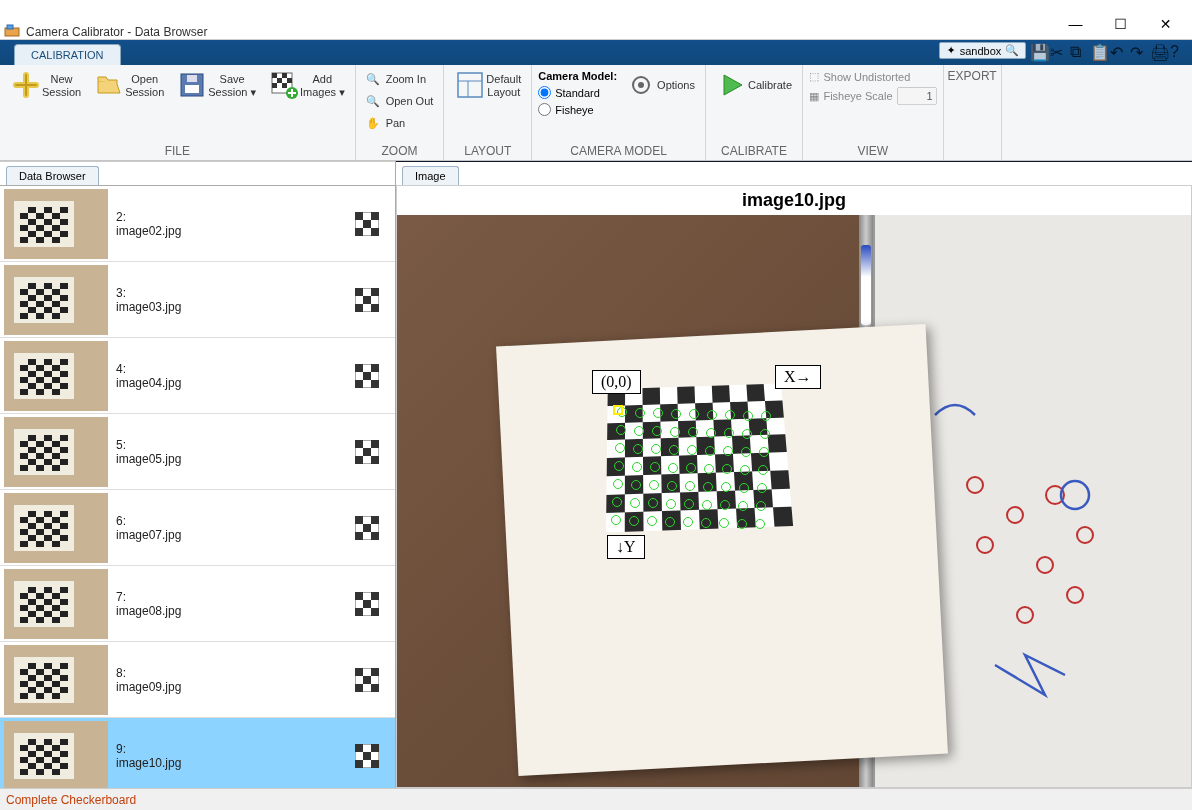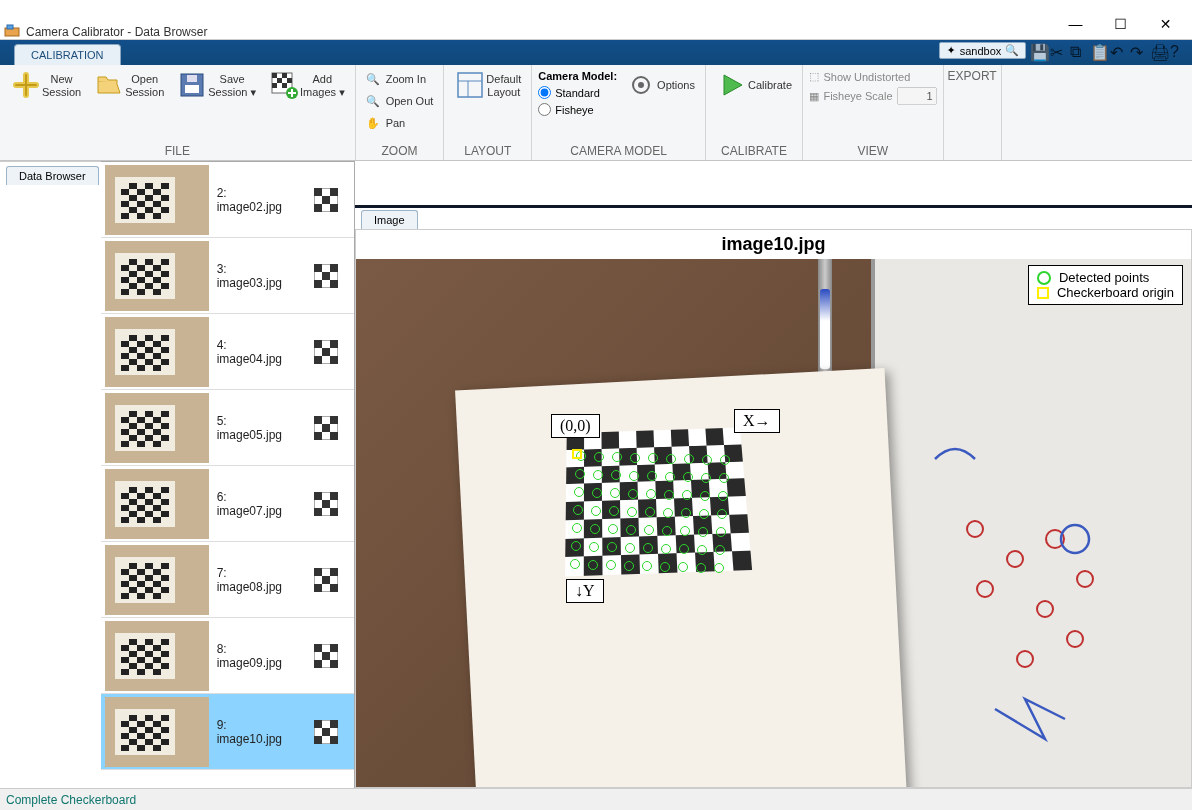--- a/index.html
+++ b/index.html
@@ -29,31 +29,31 @@
 .smallbtn { display: flex; align-items: center; padding: 2px 4px; font-size: 11px; color: #333; cursor: pointer; gap: 4px; }
 .smallbtn .glyph { width: 16px; height: 16px; display:flex; align-items:center; justify-content:center; }
 .vcol { display: flex; flex-direction: column; gap: 2px; padding: 2px; }
 .radio-row { display:flex; align-items:center; gap:4px; font-size:11px; padding:1px 0;}
 .check-row { display:flex; align-items:center; gap:4px; font-size:11px; padding:1px 0; color:#888;}
 .spinner { width: 40px; height: 18px; font-size: 11px; text-align:right; padding-right:2px; }
 .subtab { background: #eef3f8; border: 1px solid #9cb3c8; border-bottom: none; padding: 3px 12px; font-size: 11px; border-radius: 3px 3px 0 0; margin-right: 2px; }
 
 
 .main { flex: 1; display: flex; min-height: 0; }
-.browser-panel { width: 355px; border-right: 1px solid #aaa; display: flex; flex-direction: row; background: #fff; }
+.browser-panel { width: 396px; border-right: 1px solid #aaa; display: flex; flex-direction: column; background: #fff; }
 .browser-panel .tabs-row { height: 24px; display:flex; align-items:flex-end; padding-left:6px; border-top:1px solid #ccc; }
 .browser-panel .list { flex: 1; overflow: auto; border-top: 1px solid #aaa; }
 .thumb-row { display: flex; align-items: center; height: 76px; border-bottom: 1px solid #ddd; padding: 2px 4px; cursor: pointer; position: relative; }
 .thumb-row.selected { background: #8cd3ff; }
 .thumb-row .thumb { width: 104px; height: 70px; background: #d8c4a8; display:flex; align-items:center; justify-content:center; overflow:hidden; position:relative; }
 .thumb-row .info { font-size: 12px; color: #222; margin-left: 8px; }
 .thumb-row .check-icon { position:absolute; right:16px; top:50%; transform:translateY(-50%); }
 
 .image-panel { flex: 1; display: flex; flex-direction: column; background: #fff; }
-.image-panel .tabs-row { height: 24px; display:flex; align-items:flex-end; padding-left:6px; border-top:3px solid #0f172a;margin-top:44px; }
+.image-panel .tabs-row { height: 24px; display:flex; align-items:flex-end; padding-left:6px; border-top:1px solid #0f172a; }
 .image-view { flex: 1; background: #fff; border: 1px solid #ccc; display: flex; flex-direction: column; }
 .image-title { text-align: center; font-weight: bold; font-size: 18px; padding: 4px; }
 .image-area { flex: 1; background: #b8a890; position: relative; overflow:hidden; }
 
 
 .floor { position:absolute; left:0; right:0; top:0; bottom:0; background: linear-gradient(135deg,#7a5a44 0%, #6b4e3a 40%, #5c4230 100%); }
 .paper { position:absolute; left:110px; top:120px; width:430px; height:430px; background:#f5f1e8; transform: rotate(-3deg); box-shadow: 4px 4px 12px rgba(0,0,0,.4); }
 .board { position:absolute; left:210px; top:165px; width:180px; height:150px; display:grid; grid-template-columns:repeat(10,1fr); grid-template-rows:repeat(8,1fr); transform: perspective(600px) rotateX(18deg) rotate(-2deg); }
 .board div { background:#fff; }
 .board div.blk { background:#2a2a2a; }
@@ -63,21 +63,21 @@
 .tray { position:absolute; left:462px; top:0; width:14px; height:100%; background: linear-gradient(to right,#888,#ccc,#888); }
 
 
 .legend { position:absolute; right:8px; top:6px; background:#fff; border:1px solid #000; padding:4px 8px; font-size:13px; }
 .legend-row { display:flex; align-items:center; gap:8px; }
 
 
 .ann { position:absolute; background:#fff; border:1px solid #000; padding:2px 8px; font-size:16px; font-family: serif; }
 
 
-.status { height: 22px; background: #f0f0f0; border-top: 1px solid #ccc; font-size: 12px; color: #0f766e; padding: 2px 6px; display:flex; align-items:center; }
+.status { height: 22px; background: #f0f0f0; border-top: 1px solid #ccc; font-size: 12px; color: #c2410c; padding: 2px 6px; display:flex; align-items:center; }
 
 
 svg { display:block; }
 
 
 .list::-webkit-scrollbar { width: 16px; }
 .list::-webkit-scrollbar-track { background:#f0f0f0; }
 .list::-webkit-scrollbar-thumb { background:#c0c0c0; border:1px solid #a0a0a0; }
 </style>
 </head>
@@ -796,30 +796,20 @@
             <div class="dot" style="left: 322px; top: 303px;"></div>
             <div class="dot" style="left: 340px; top: 303.5px;"></div>
             <div class="dot" style="left: 358px; top: 304px;"></div>
           </div>
         <div class="origin-sq" style="left:216px; top:190px;"></div>
 
         <div class="ann" style="left:195px; top:155px;">(0,0)</div>
         <div class="ann" style="left:378px; top:150px;">X→</div>
         <div class="ann" style="left:210px; top:320px;">↓Y</div>
 
-        <div class="legend">
-          <div class="legend-row">
-              <span style="width:14px;height:14px;border:2px solid #2bd52b;border-radius:50%;display:inline-block"></span>
-              <span>Detected points</span>
-            </div>
-          <div class="legend-row">
-              <span style="width:12px;height:12px;border:2px solid #ffee00;display:inline-block"></span>
-              <span>Checkerboard origin</span>
-            </div>
-        </div>
       </div>
     </div>
   </div>
 </div>
 
 <div class="status">
   <span>Complete Checkerboard</span>
 </div>
 
 </body></html>

